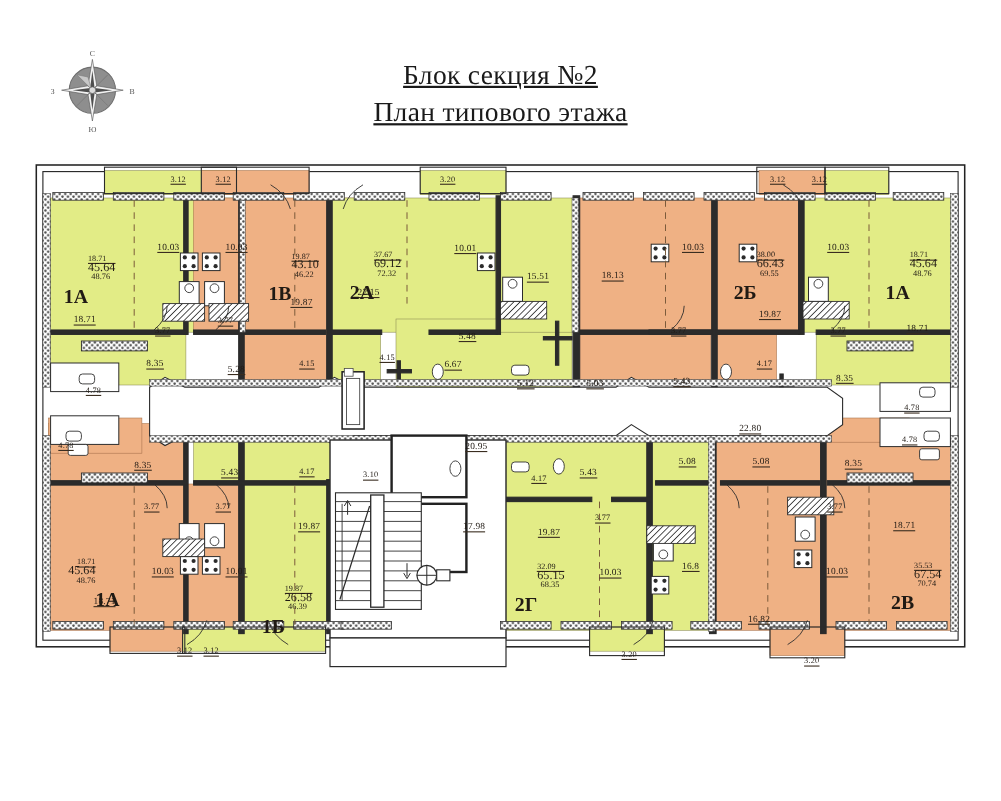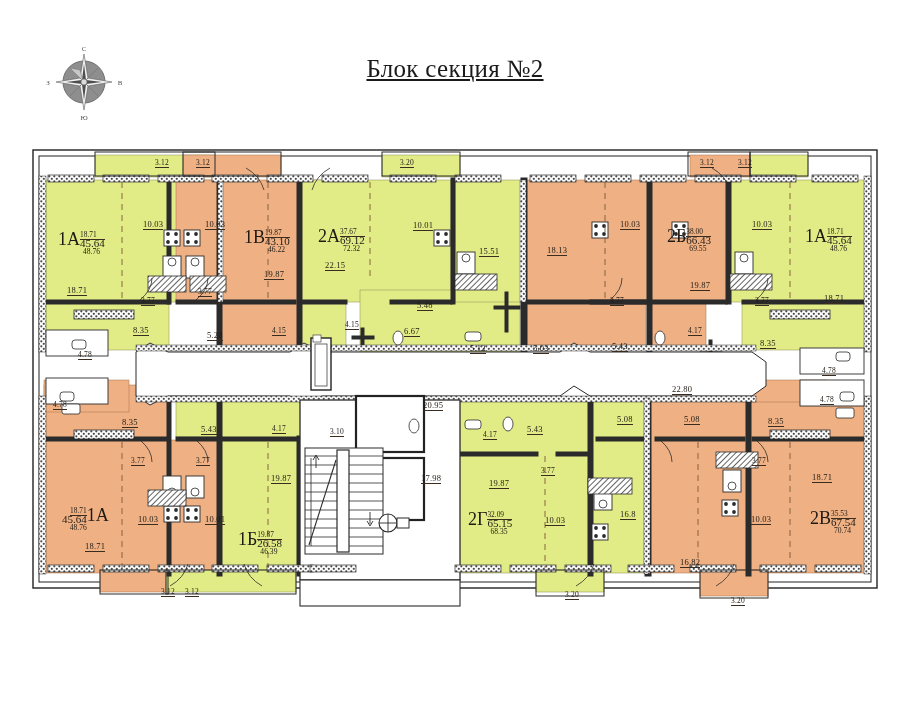--- a/index.html
+++ b/index.html
@@ -20,21 +20,21 @@
   
   .lbl{position:absolute;font-family:"Liberation Serif",serif;color:#201a14;
        white-space:nowrap;}
   
   .dim{font-size:8.5px;border-bottom:1px solid #3a2d20;padding-bottom:0px;
        letter-spacing:.2px;}
   .dim.sm{font-size:7.5px;}
 
   
   .apt{display:flex;align-items:flex-start;}
-  .apt .code{font-size:18px;line-height:15px;font-weight:400;}
+  .apt .code{font-size:18px;line-height:15px;font-weight:700;margin-top:30px;}
   .apt .areas{display:flex;flex-direction:column;line-height:7.6px;
               margin-top:-1px;}
   .apt .areas .a1{font-size:7.4px;border-bottom:1px solid #3a2d20;
                   padding-bottom:.5px;}
   .apt .areas .a2{font-size:11px;}
   .apt .areas .a3{font-size:7.6px;padding-left:3px;}
   
   .apt.rev .areas{align-items:flex-end;margin-right:0px;}
 </style>
 </head>
@@ -64,20 +64,21 @@
     <circle cx="46" cy="46" r="3" fill="#dcdcdc" stroke="#666" stroke-width="0.6"></circle>
     <text x="46" y="15" font-size="7" text-anchor="middle" fill="#555" font-family="Liberation Serif, serif">С</text>
     <text x="46" y="84" font-size="7" text-anchor="middle" fill="#555" font-family="Liberation Serif, serif">Ю</text>
     <text x="82" y="49" font-size="7" text-anchor="middle" fill="#555" font-family="Liberation Serif, serif">В</text>
     <text x="10" y="49" font-size="7" text-anchor="middle" fill="#555" font-family="Liberation Serif, serif">З</text>
   </svg>
 </div>
 
 <div id="title-block">
   <div class="tline">Блок секция №2</div>
+  <div class="tline">План типового этажа</div>
 </div>
 
 <div id="plan">
 <svg width="910" height="728" viewBox="0 0 910 728">
   <defs>
     <pattern id="hatch" width="4" height="4" patternUnits="userSpaceOnUse" patternTransform="rotate(45)">
       <rect width="4" height="4" fill="#ffffff"></rect>
       <line x1="0" y1="0" x2="0" y2="4" stroke="#3a3a3a" stroke-width="1.6"></line>
     </pattern>
     <pattern id="brick" width="5" height="5" patternUnits="userSpaceOnUse">

